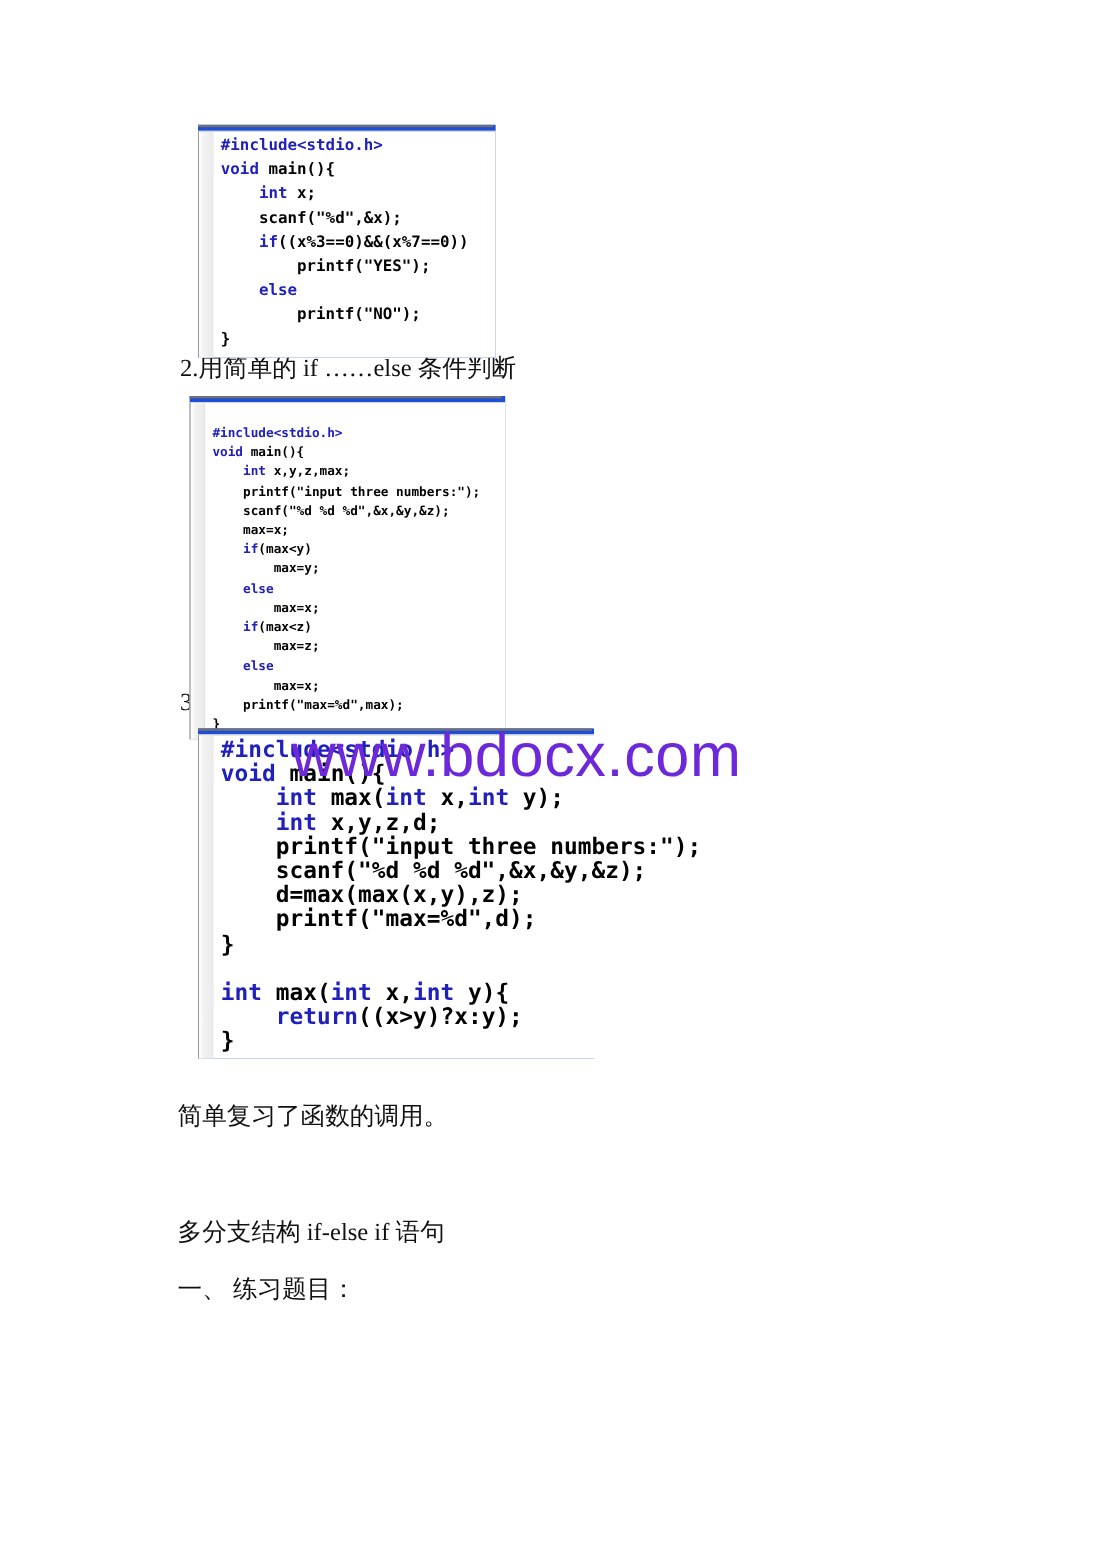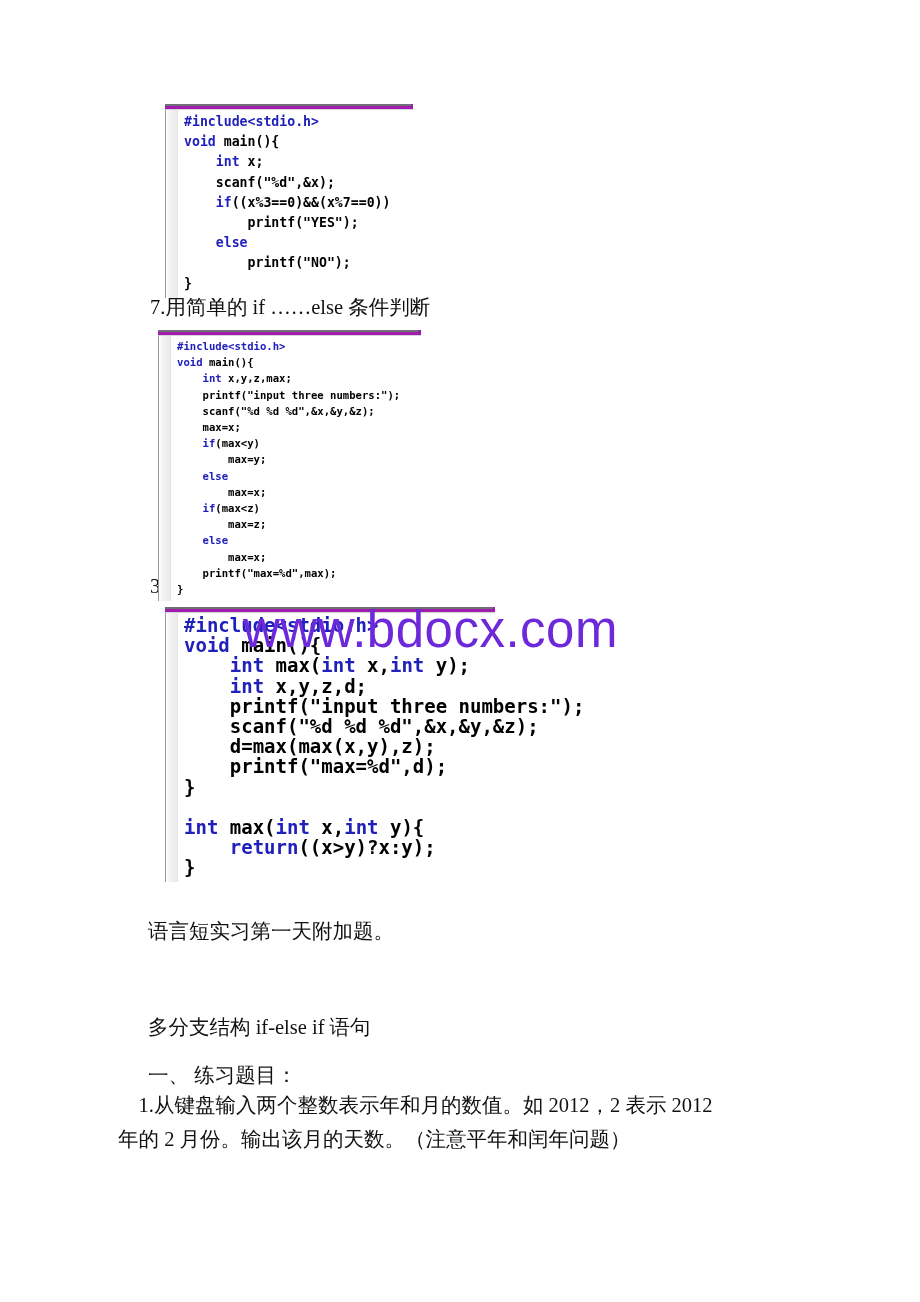--- a/index.html
+++ b/index.html
@@ -45,21 +45,21 @@
     line-height: 34px;
     color: #111111;
     white-space: pre-wrap;
     z-index: 3;
   }
   .para.indent2 { text-indent: 0; }
 
   
   .codeshot {
     position: absolute;
-    background: #a21caf;
+    background: #1d4ed8;
     z-index: 4;
     box-sizing: border-box;
   }
   .codeshot .toprule {
     height: 2px;
     background: #6f6f76;
     margin-bottom: 3px;
   }
   .codeshot .frame {
     border-left: 1px solid #9a9a9a;
@@ -82,21 +82,21 @@
     font-weight: bold;
   }
   .codeshot .kw { color: #2020bb; }
 
   
   #code-block-1 { left: 165px; top: 104px; width: 248px; }
   #code-block-1 pre { font-size: 13.2px; line-height: 20.2px; }
   #code-block-1 .toprule { width: 246px; }
 
   #code-block-2 { left: 158px; top: 330px; width: 263px; }
-  #code-block-2 pre { font-size: 10.6px; line-height: 16.2px; }
+  #code-block-2 pre { font-size: 10.6px; line-height: 16.2px; margin-top: 15px; }
   #code-block-2 .toprule { width: 260px; }
 
   #code-block-3 { left: 165px; top: 607px; width: 330px; }
   #code-block-3 pre { font-size: 19px; line-height: 20.2px; }
   #code-block-3 .toprule { width: 328px; }
 </style>
 </head>
 <body>
 
 <div class="page">
@@ -113,21 +113,21 @@
 <span>    scanf("%d",&amp;x);</span>
 <span>    </span><span class="kw">if</span><span>((x%3==0)&amp;&amp;(x%7==0))</span>
 <span>        printf("YES");</span>
 <span>    </span><span class="kw">else</span>
 <span>        printf("NO");</span>
 <span>}</span>
 <span></span></pre>
     </div>
   </div>
 
-  <div class="para" style="left:150px; top:290px; width:700px;">7.用简单的 if ……else 条件判断</div>
+  <div class="para" style="left:150px; top:290px; width:700px;">2.用简单的 if ……else 条件判断</div>
 
   <div class="codeshot" id="code-block-2">
     <div class="toprule"></div>
     <div class="frame">
       <div class="gutter"></div>
       <pre><span class="kw">#include&lt;stdio.h&gt;</span>
 <span class="kw">void</span><span> main(){</span>
 <span>    </span><span class="kw">int</span><span> x,y,z,max;</span>
 <span>    printf("input three numbers:");</span>
 <span>    scanf("%d %d %d",&amp;x,&amp;y,&amp;z);</span>
@@ -162,24 +162,22 @@
 <span>}</span>
 <span></span>
 <span class="kw">int</span><span> max(</span><span class="kw">int</span><span> x,</span><span class="kw">int</span><span> y){</span>
 <span>    </span><span class="kw">return</span><span>((x&gt;y)?x:y);</span>
 <span>}</span>
 <span></span></pre>
     </div>
   </div>
 
 
-  <div class="para" style="left:148px; top:914px; width:700px;">语言短实习第一天附加题。</div>
+  <div class="para" style="left:148px; top:914px; width:700px;">简单复习了函数的调用。</div>
 
 
   <div class="para" style="left:148px; top:1058px; width:700px;">一、 练习题目：</div>
 
   <div class="para" style="left:148px; top:1010px; width:700px;">多分支结构 if-else if 语句</div>
 
-  <div class="para indent2" style="left:118px; top:1088px; width:714px;">    1.从键盘输入两个整数表示年和月的数值。如 2012，2 表示 2012
-年的 2 月份。输出该月的天数。（注意平年和闰年问题）</div>
 
 
 </div>
 
 </body></html>

